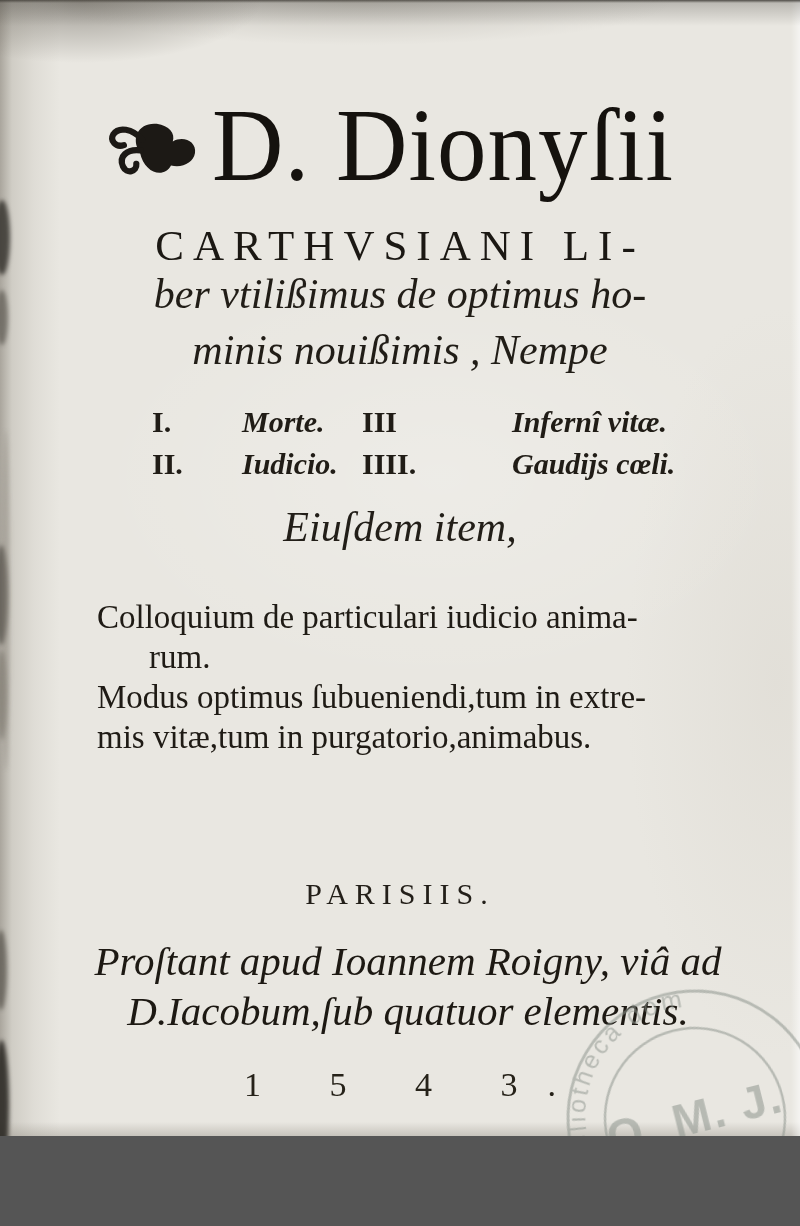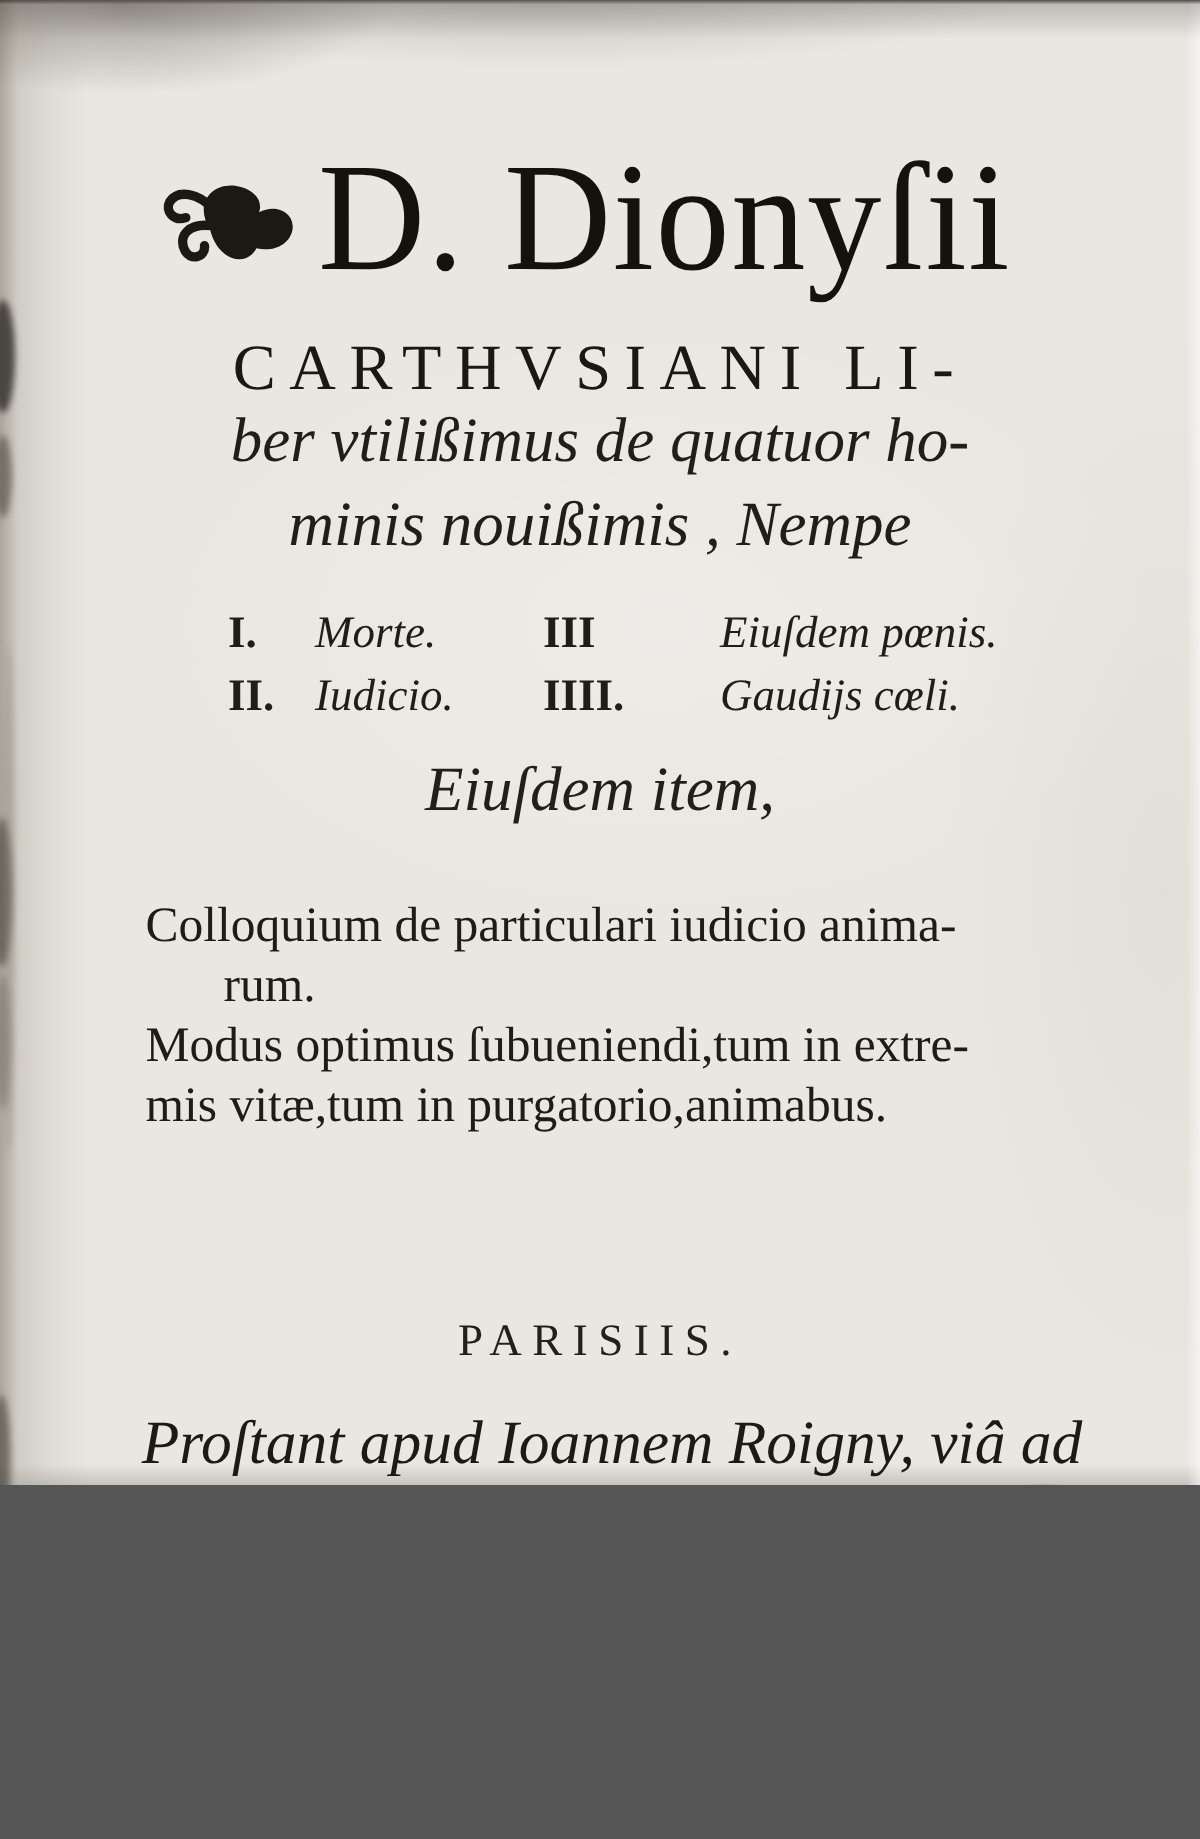--- a/index.html
+++ b/index.html
@@ -1,18 +1,18 @@
 <!DOCTYPE html>
 <html><head>
 <meta charset="utf-8">
 <style>
   html,body{margin:0;padding:0;background:#555;}
   .scan{
     position:relative;
-    width:800px;height:990px;
+    width:800px;height:1136px;
     overflow:hidden;
     font-family:"Liberation Serif","DejaVu Serif",serif;
     color:#211e19;
     background:
       radial-gradient(ellipse 260px 90px at 10% 0%, rgba(88,83,74,.50), rgba(88,83,74,0) 70%),
       radial-gradient(ellipse 420px 60px at 45% 0%, rgba(110,105,95,.28), rgba(110,105,95,0) 75%),
       linear-gradient(to bottom, rgba(52,49,44,.85) 0px, rgba(52,49,44,.25) 3px, rgba(52,49,44,0) 26px),
       linear-gradient(to right, rgba(118,112,101,.55) 0px, rgba(150,145,133,.30) 12px, rgba(150,145,133,.12) 34px, rgba(150,145,133,0) 60px),
       linear-gradient(to left, rgba(255,255,255,.55) 0px, rgba(255,255,255,0) 9px),
       linear-gradient(to top, rgba(120,114,103,.30) 0px, rgba(120,114,103,0) 14px),
@@ -39,21 +39,21 @@
   .title-text{
     font-size:99px;line-height:1;letter-spacing:1px;color:#15120e;
     transform:scaleY(1.04);white-space:nowrap;
   }
   .caps-line{top:221px;font-size:43px;letter-spacing:9px;color:#1b1813;}
   .sub-italic{top:266px;font-style:italic;font-size:42px;line-height:56px;color:#211d17;}
 
   .list{top:401px;left:152px;display:grid;grid-template-columns:58px 152px 118px auto;
         font-size:30px;line-height:42px;color:#201c16;}
   .list .num{font-weight:600;}
-  .list .itm{font-style:italic;font-weight:400;}
+  .list .itm{font-style:italic;font-weight:700;margin-left:32px;}
 
   .eiusdem{top:503px;font-style:italic;font-size:42px;color:#221e18;}
 
   .works{top:597px;left:97px;width:615px;font-size:33px;line-height:40px;color:#1f1b15;}
   .works .indent{padding-left:52px;}
 
   .place{top:877px;font-size:30px;letter-spacing:7px;color:#231f19;text-align:center;}
 
   .imprint{top:936px;left:78px;width:660px;font-style:italic;font-size:41px;line-height:50px;color:#1d1913;text-align:center;}
 
@@ -86,29 +86,29 @@
         <path d="M58,50 C42,48 33,57 38,68 C42,77 54,74 53,65"></path>
         <path d="M60,38 C48,25 33,23 27,32 C23,39 30,47 39,44"></path>
       </g>
     </svg>
     <span class="title-text">D. Dionyſii</span>
   </div>
 
   <div class="abs center caps-line">CARTHVSIANI LI-</div>
 
   <div class="abs center sub-italic">
-    <div>ber vtilißimus de quatuor ho-</div>
+    <div>ber vtilißimus de optimus ho-</div>
     <div>minis nouißimis , Nempe</div>
   </div>
 
   <div class="abs list">
     <span class="num">I.</span>
     <span class="itm">Morte.</span>
     <span class="num">III</span>
-    <span class="itm">Eiuſdem pœnis.</span>
+    <span class="itm">Infernî vitæ.</span>
     <span class="num">II.</span>
     <span class="itm">Iudicio.</span>
     <span class="num">IIII.</span>
     <span class="itm">Gaudijs cœli.</span>
   </div>
 
   <div class="abs center eiusdem">Eiuſdem item,</div>
 
   <div class="abs works">
     <div>Colloquium de particulari iudicio anima-</div>

